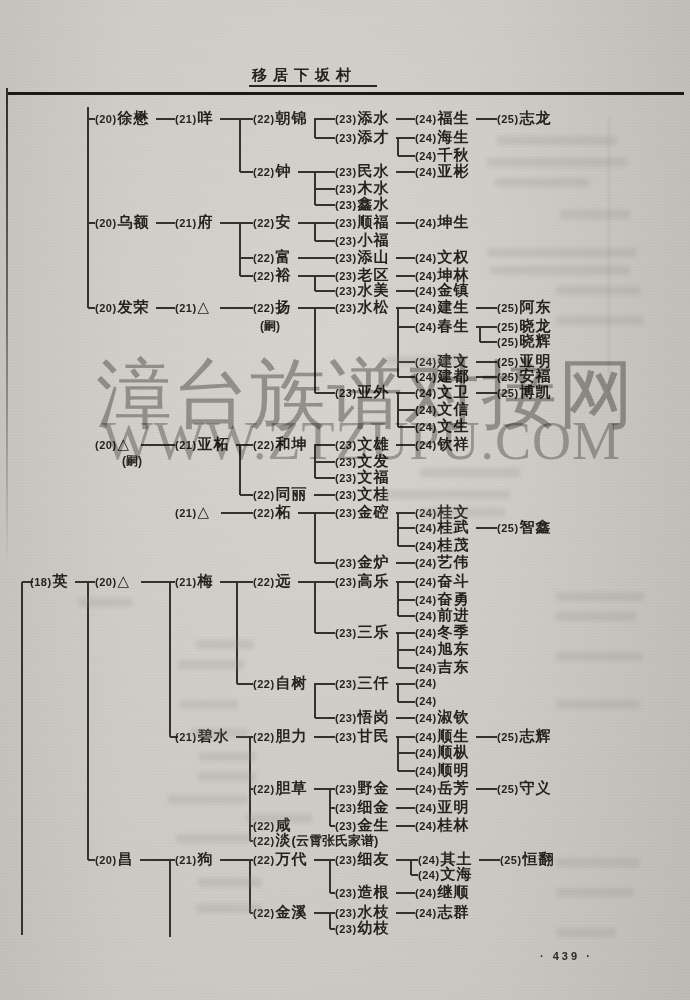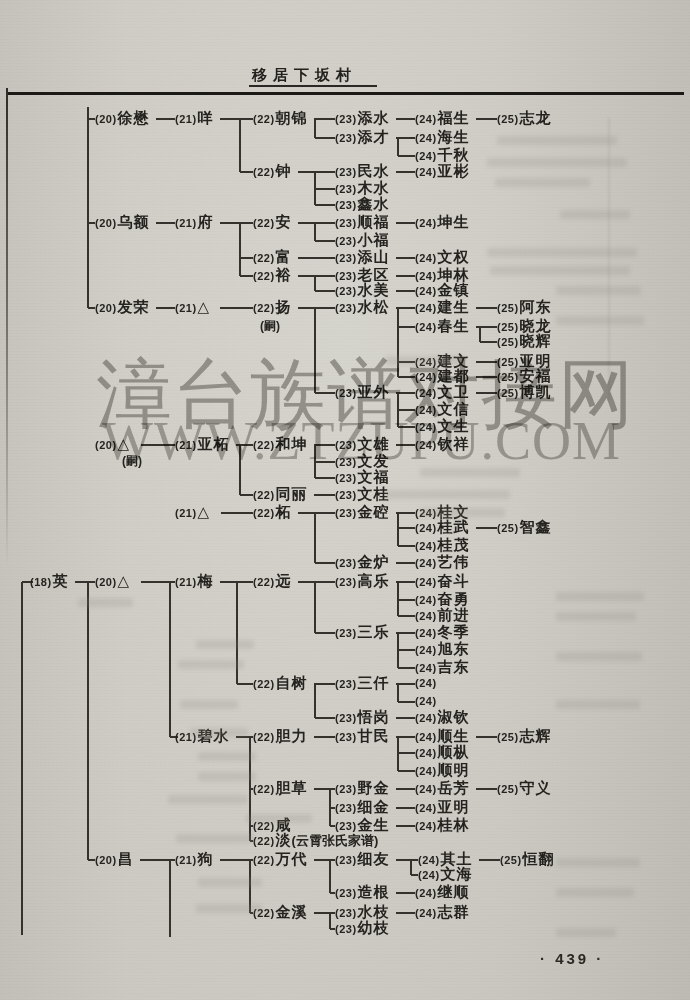--- a/index.html
+++ b/index.html
@@ -24,21 +24,21 @@
   .sfx{font-size:13px;font-weight:700;}
   .hl,.vl{position:absolute;background:#35322d;}
   .hl{height:2px;}
   .vl{width:2px;}
   .smudge{position:absolute;height:9px;background:#8a877e;opacity:.20;filter:blur(2px);border-radius:2px;z-index:1;}
   .gvl{position:absolute;width:2px;background:#8a877e;opacity:.18;filter:blur(1px);z-index:1;}
   .wm{position:absolute;z-index:3;mix-blend-mode:multiply;white-space:nowrap;}
   .wm-cn{left:96px;top:344px;font-size:76px;font-weight:500;color:#6e6c66;opacity:.55;letter-spacing:1px;}
   .wm-en{left:102px;top:410px;font-family:"Liberation Serif","DejaVu Serif",serif;
     font-size:54px;color:#716f69;opacity:.50;letter-spacing:1px;}
-  .page-number{position:absolute;left:540px;top:950px;font-size:15px;font-weight:700;
+  .page-number{position:absolute;left:540px;top:950px;font-size:11px;font-weight:700;
     letter-spacing:3px;color:#2a2824;}
 </style>
 </head>
 <body>
 
 <div class="scan">
   <div class="page-title">移居下坂村</div>
   <div class="title-underline"></div>
   <div class="top-rule"></div>
   <div class="fold-line"></div>

